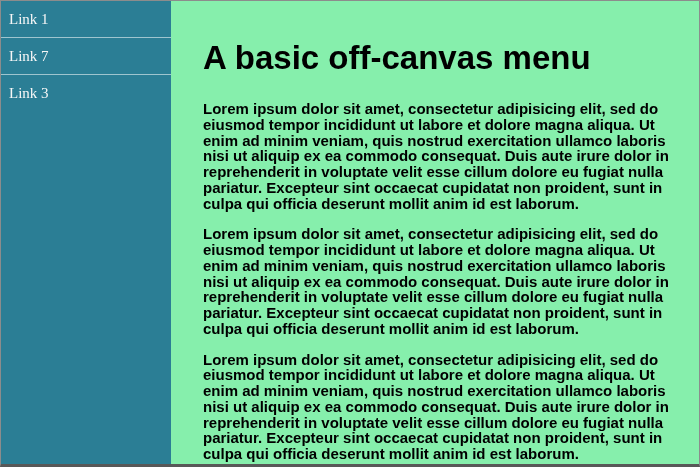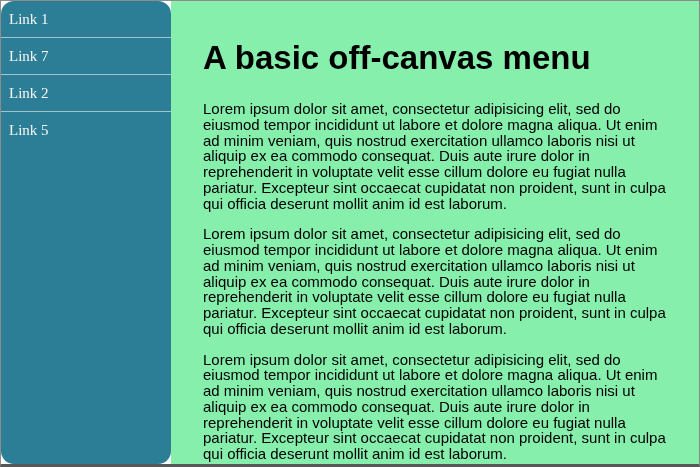--- a/index.html
+++ b/index.html
@@ -18,21 +18,20 @@
     background: #ffffff;
     overflow: hidden;
     font-family: "Liberation Sans", sans-serif;
   }
   
   .sidebar {
     width: 170px;
     flex-shrink: 0;
     background: #2b7e95;
     height: 100%;
-    border-radius: 13px;
   }
   .sidebar ul {
     list-style: none;
     margin: 0;
     padding: 0;
   }
   .sidebar li {
     border-bottom: 1px solid rgba(255,255,255,0.55);
   }
   .sidebar li:last-child {
@@ -64,40 +63,38 @@
     font-family: "Liberation Sans", sans-serif;
     letter-spacing: 0;
   }
   .main p {
     margin: 15px 0;
     width: 466px;
     font-size: 15px;
     line-height: 1.05;
     color: #000000;
     font-family: "Liberation Sans", sans-serif;
+    font-weight: bold;
   }
 </style>
 </head>
 <body>
 
 <div class="page">
 
   <nav class="sidebar">
     <ul>
       <li>
         <a href="#">Link 1</a>
       </li>
       <li>
         <a href="#">Link 7</a>
       </li>
       <li>
-        <a href="#">Link 2</a>
-      </li>
-      <li>
-        <a href="#">Link 5</a>
+        <a href="#">Link 3</a>
       </li>
     </ul>
   </nav>
 
   <main class="main">
     <h1>A basic off-canvas menu</h1>
     <p>Lorem ipsum dolor sit amet, consectetur adipisicing elit, sed do eiusmod tempor incididunt ut labore et dolore magna aliqua. Ut enim ad minim veniam, quis nostrud exercitation ullamco laboris nisi ut aliquip ex ea commodo consequat. Duis aute irure dolor in reprehenderit in voluptate velit esse cillum dolore eu fugiat nulla pariatur. Excepteur sint occaecat cupidatat non proident, sunt in culpa qui officia deserunt mollit anim id est laborum.</p>
     <p>Lorem ipsum dolor sit amet, consectetur adipisicing elit, sed do eiusmod tempor incididunt ut labore et dolore magna aliqua. Ut enim ad minim veniam, quis nostrud exercitation ullamco laboris nisi ut aliquip ex ea commodo consequat. Duis aute irure dolor in reprehenderit in voluptate velit esse cillum dolore eu fugiat nulla pariatur. Excepteur sint occaecat cupidatat non proident, sunt in culpa qui officia deserunt mollit anim id est laborum.</p>
     <p>Lorem ipsum dolor sit amet, consectetur adipisicing elit, sed do eiusmod tempor incididunt ut labore et dolore magna aliqua. Ut enim ad minim veniam, quis nostrud exercitation ullamco laboris nisi ut aliquip ex ea commodo consequat. Duis aute irure dolor in reprehenderit in voluptate velit esse cillum dolore eu fugiat nulla pariatur. Excepteur sint occaecat cupidatat non proident, sunt in culpa qui officia deserunt mollit anim id est laborum.</p>
   </main>

